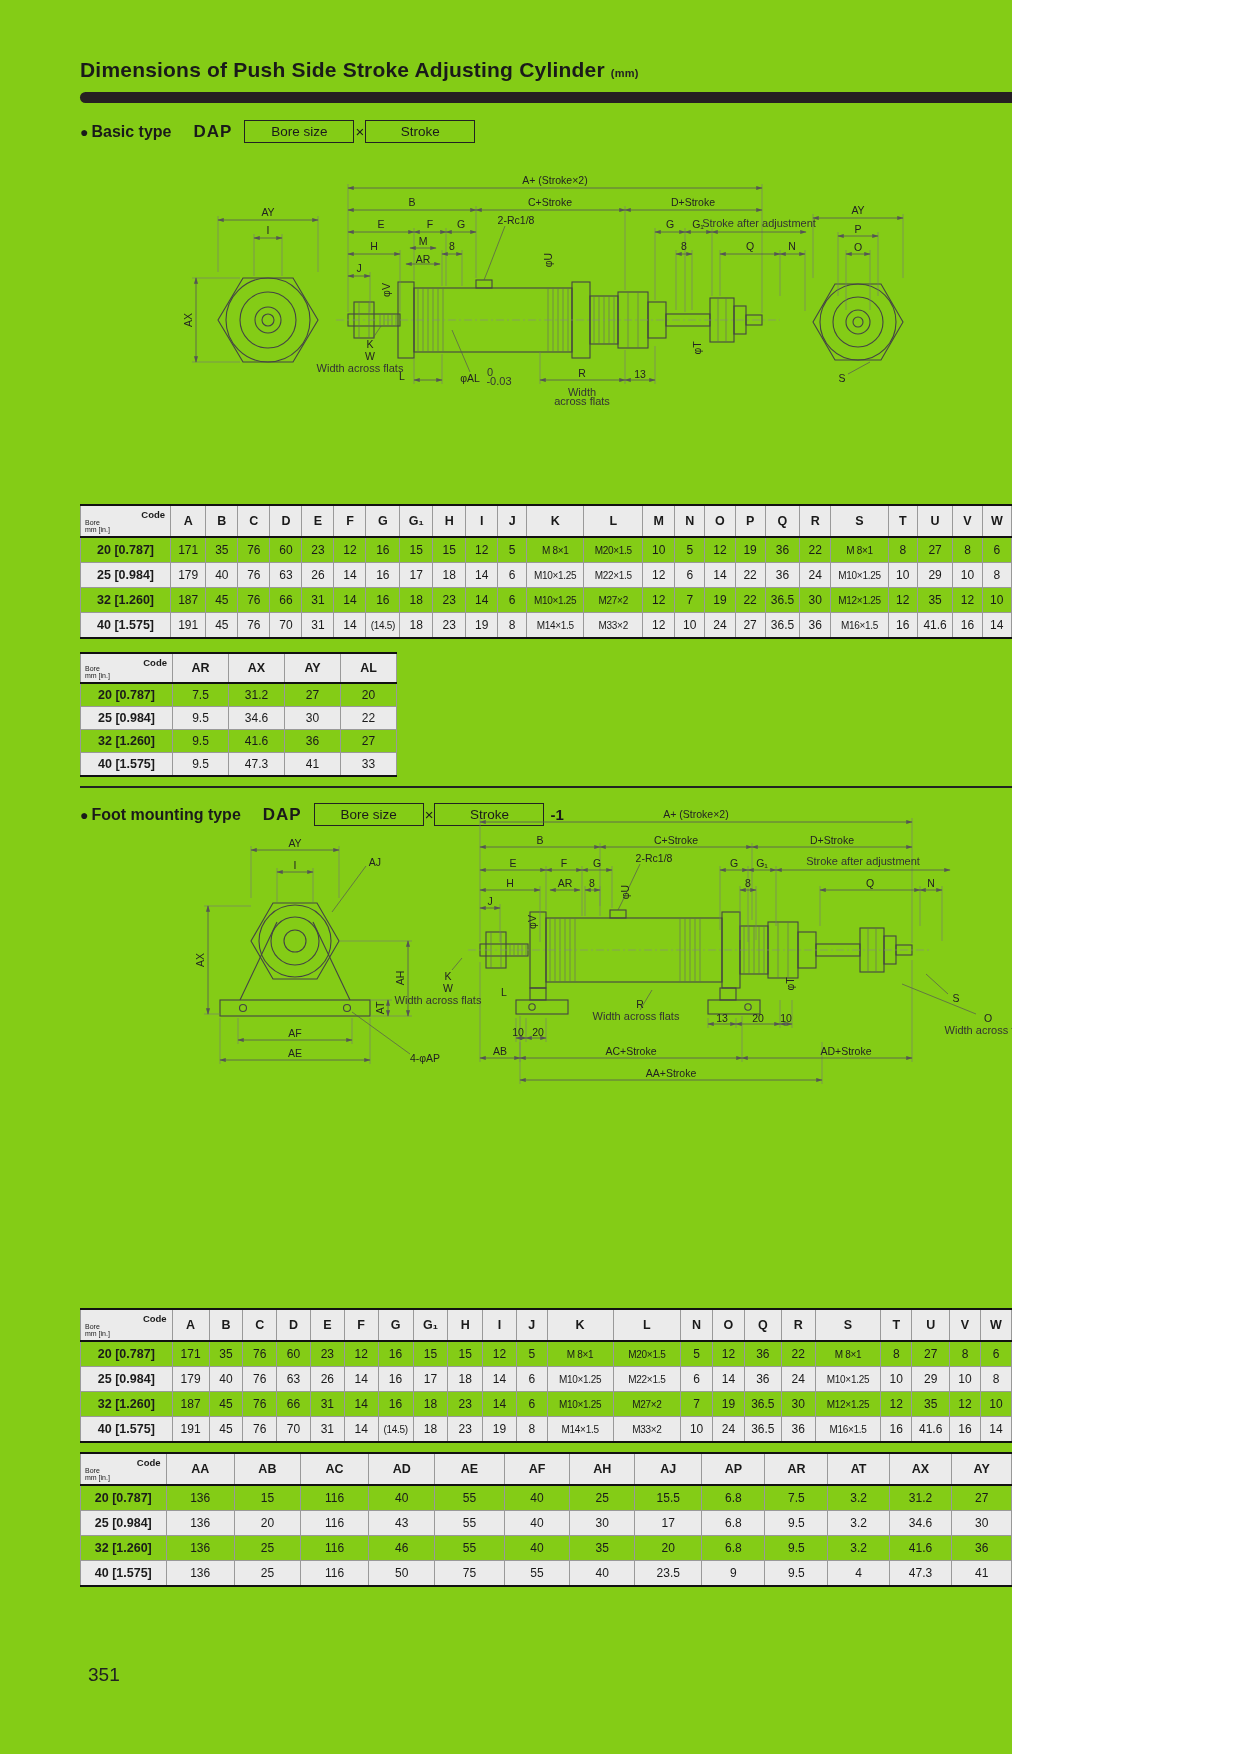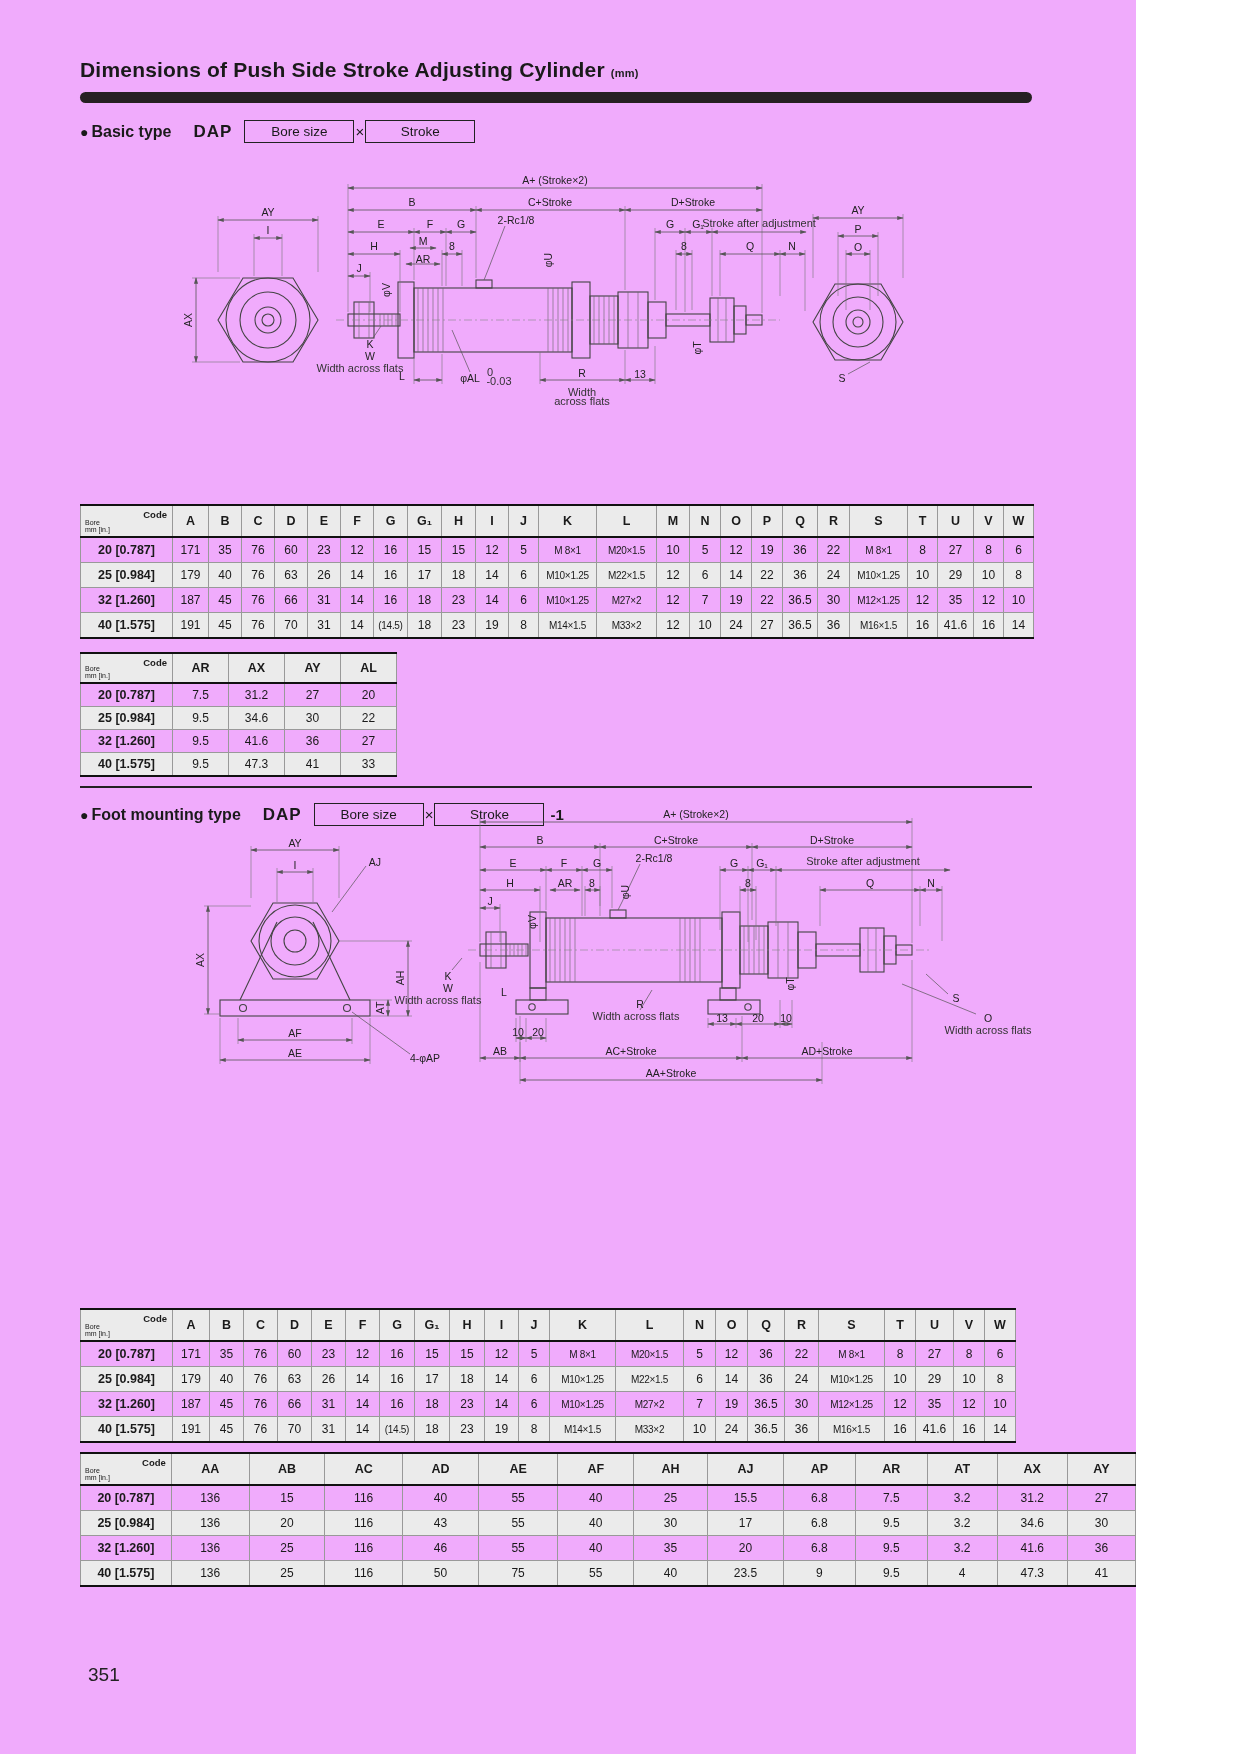--- a/index.html
+++ b/index.html
@@ -1,17 +1,17 @@
 <!DOCTYPE html>
 <html><head>
 <meta charset="utf-8">
 <style>
   html,body{margin:0;padding:0;}
   body{width:1240px;height:1754px;background:#fff;font-family:"Liberation Sans","DejaVu Sans",sans-serif;color:#1a1a1a;}
-  #page{position:relative;width:1136px;height:1754px;background:#f0abfc;overflow:hidden;}
+  #page{position:relative;width:1012px;height:1754px;background:#84cc16;overflow:hidden;}
 
   .title{position:absolute;left:80px;top:58px;font-size:21px;font-weight:bold;letter-spacing:0.2px;}
   .title .unit{font-size:11px;font-weight:bold;color:#222;}
   .title-bar{position:absolute;left:80px;top:92px;width:952px;height:11px;background:#262022;border-radius:6px;}
 
   .section-header{position:absolute;display:flex;align-items:center;}
   .bullet{font-size:14px;margin-right:3px;line-height:1;}
   .sec-label{font-size:16px;font-weight:bold;}
   .sec-model{font-size:17px;font-weight:bold;margin-left:22px;margin-right:12px;letter-spacing:1px;}
   .sec-box{border:1.4px solid #222;min-width:100px;height:21px;line-height:21px;text-align:center;font-size:13.5px;padding:0 4px;}
@@ -570,21 +570,21 @@
       <div class="dlabel" style="left: 458px; top: 230px;">20</div>
       <div class="dlabel rot" style="left: 710px; top: 182px;">φT</div>
       <div class="dlabel" style="left: 876px; top: 196px;">S</div>
       <div class="dlabel" style="left: 908px; top: 216px;">O</div>
       <div class="dlabel small" style="left: 908px; top: 228px;">Width across flats</div>
       <div class="dlabel" style="left: 215px; top: 231px;">AF</div>
       <div class="dlabel" style="left: 215px; top: 251px;">AE</div>
       <div class="dlabel" style="left: 345px; top: 256px;">4-φAP</div>
       <div class="dlabel" style="left: 420px; top: 249px;">AB</div>
       <div class="dlabel" style="left: 551px; top: 249px;">AC+Stroke</div>
-      <div class="dlabel" style="left: 747px; top: 249px;">AD+Stroke</div>
+      <div class="dlabel" style="left: 766px; top: 249px;">AD+Stroke</div>
       <div class="dlabel" style="left: 591px; top: 271px;">AA+Stroke</div>
     </div>
 
   <table class="dim" id="table3">
       <colgroup>
         <col style="width: 92px;">
         <col style="width: 37px;">
         <col style="width: 34px;">
         <col style="width: 34px;">
         <col style="width: 34px;">

